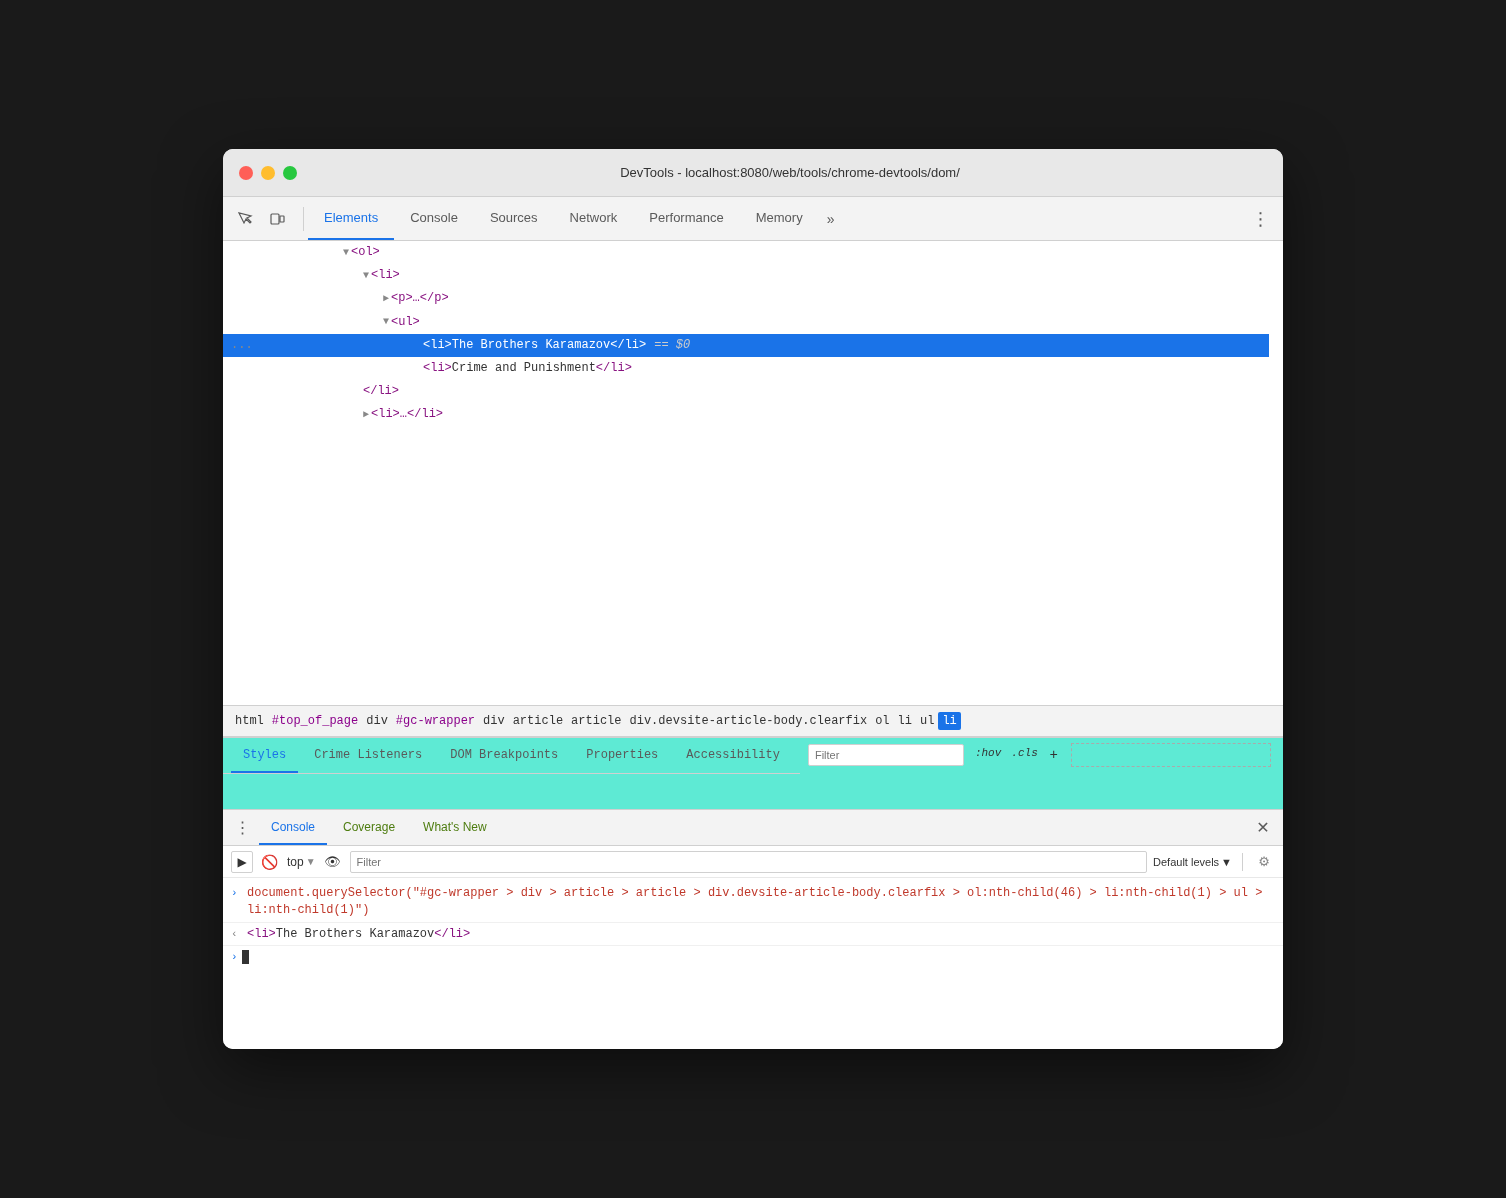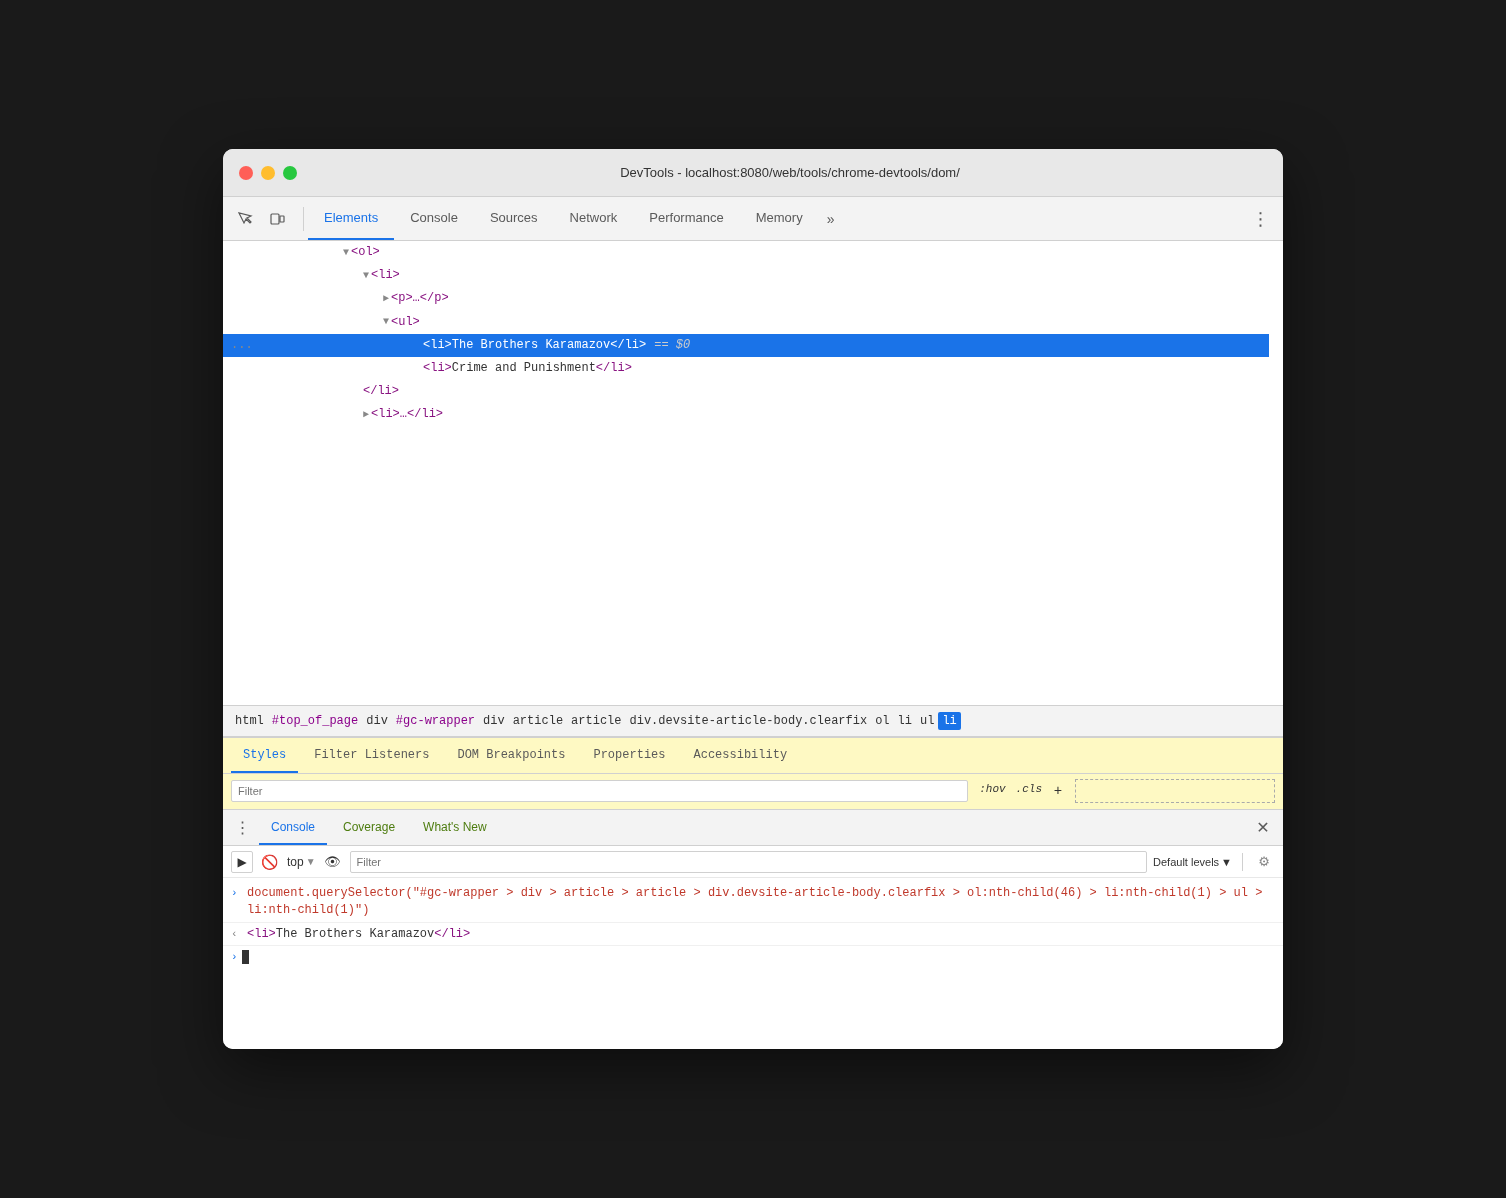--- a/index.html
+++ b/index.html
@@ -172,24 +172,24 @@
       padding: 2px 4px;
       border-radius: 2px;
       white-space: nowrap;
     }
     .crumb.active { background: #1a73e8; color: #fff; }
     .crumb-purple { color: #8b008b; }
     
     .styles-panel {
       height: 72px;
       border-top: 1px solid #d0d0d0;
-      background: #fef9c3;
+      background: #5eead4;
       flex-shrink: 0;
       display: flex;
-      flex-direction: column;
+      flex-direction: row;
     }
     .styles-tabs {
       display: flex;
       align-items: center;
       border-bottom: 1px solid #d0d0d0;
       height: 36px;
       padding: 0 8px;
       gap: 4px;
     }
     .styles-tab {
@@ -562,21 +562,21 @@
       <span class="crumb">ul</span>
       <span class="crumb active">li</span>
     </div>
 
     <div class="styles-panel">
       <div class="styles-tabs">
         <div class="styles-tab active">
           <span>Styles</span>
         </div>
         <div class="styles-tab">
-          <span>Filter Listeners</span>
+          <span>Crime Listeners</span>
         </div>
         <div class="styles-tab">
           <span>DOM Breakpoints</span>
         </div>
         <div class="styles-tab">
           <span>Properties</span>
         </div>
         <div class="styles-tab">
           <span>Accessibility</span>
         </div>

